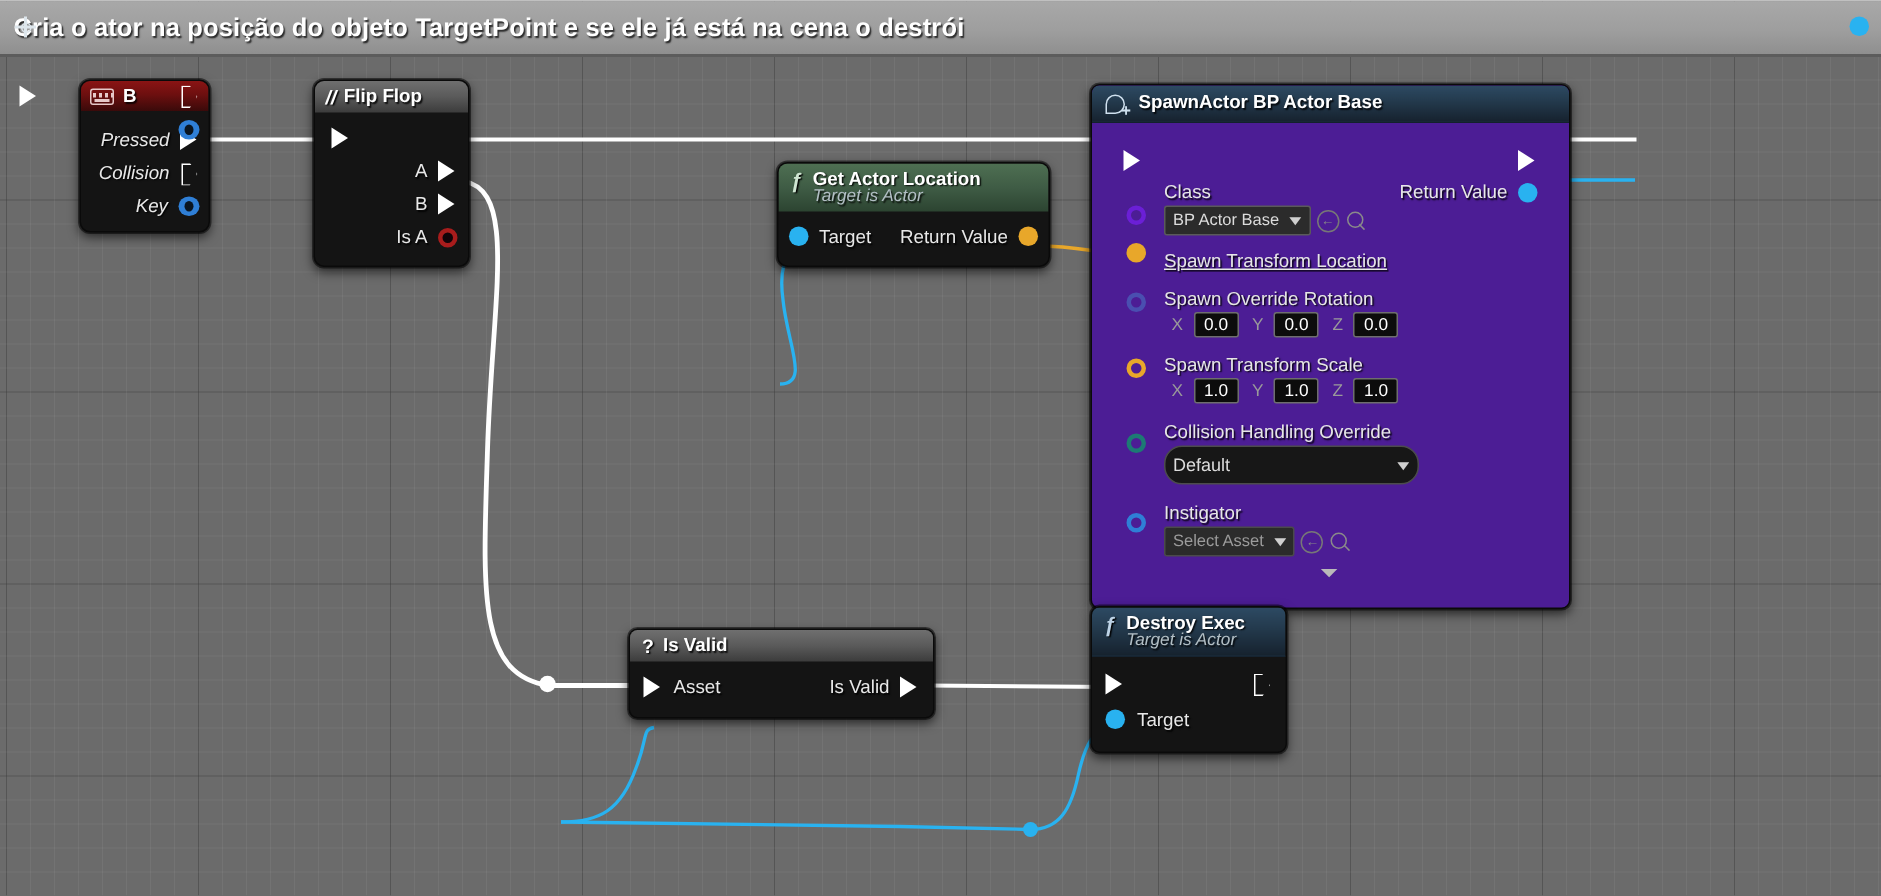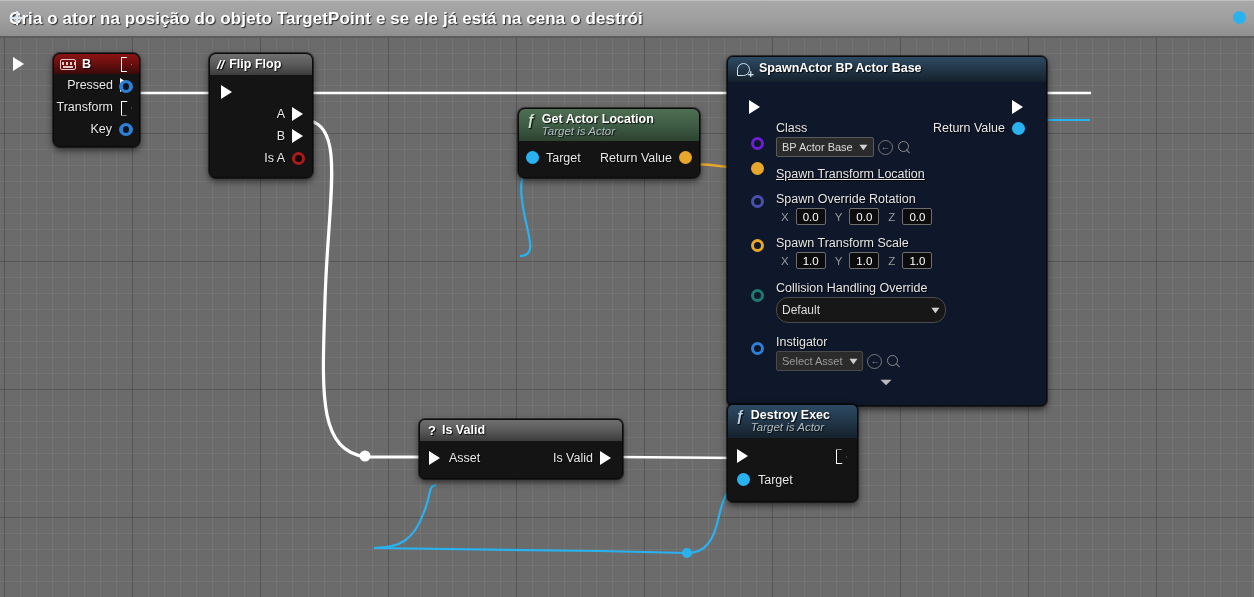--- a/index.html
+++ b/index.html
@@ -163,21 +163,21 @@
     width: 16px; height: 11px; border: 1.4px solid #e6c9c9; border-radius: 2px;
     position: relative; margin-top: 2px; flex: 0 0 16px;
     background: repeating-linear-gradient(to right, #e6c9c9 0 2px, transparent 2px 4px);
     background-size: 100% 3px; background-repeat: no-repeat;
     background-position: 1px 2px;
   }
   .kbd-icon::after {
     content: ""; position: absolute; left: 2px; bottom: 1.5px;
     width: 10px; height: 2px; background: #e6c9c9;
   }
-  #node-input-b .node-body { padding: 0 0 6px 0; }
+  #node-input-b .node-body { padding: 8px 0 6px 0; font-style: italic; }
   #node-input-b .row { justify-content: flex-end; padding-right: 6px; gap: 7px; }
 
   
   #node-flipflop { left: 209px; top: 53px; width: 104px; border-radius: 7px; }
   #node-flipflop .node-header {
     background: linear-gradient(to bottom, #6f6f6f 0%, #5a5a5a 50%, #3c3c3c 100%);
     padding: 3px 7px; gap: 5px; border-bottom: none;
   }
   .ff-icon { color: #ffffff; font-weight: bold; font-size: 13px; font-style: italic; text-shadow: 1px 1px 1px #000; }
   #node-flipflop .node-body { padding: 6px 0 8px 0; }
@@ -213,21 +213,21 @@
     content: ""; position: absolute; background: #dde6ec;
   }
   .tp-icon::before { left: 6px; top: 0; width: 1.6px; height: 14px; }
   .tp-icon::after { left: 0; top: 6px; width: 14px; height: 1.6px; }
   .tp-ring {
     position: absolute; left: 3.5px; top: 3.5px; width: 7px; height: 7px;
     border: 1.5px solid #dde6ec; border-radius: 50%;
   }
 
   
-  #node-spawn { left: 727px; top: 56px; width: 320px; border-radius: 6px; background: #0f172a; }
+  #node-spawn { left: 727px; top: 56px; width: 320px; border-radius: 6px; background: #4c1d95; }
   #node-spawn .node-header {
     background: linear-gradient(to bottom, #2d4a63 0%, #23394c 45%, #16222e 100%);
     padding: 4px 8px; gap: 7px; border-bottom: 1px solid rgba(0,0,0,0.55);
   }
   .spawn-icon { width: 16px; height: 15px; position: relative; flex: 0 0 16px; margin-top: 1px; }
   .spawn-icon::before {
     content: ""; position: absolute; left: 1px; top: 1px; width: 11px; height: 11px;
     border: 1.5px solid #cfe0ee; border-radius: 50% 50% 50% 0;
   }
   .spawn-icon::after {
@@ -335,21 +335,21 @@
       <div class="htext">
         <div class="node-title">B</div>
       </div>
     </div>
     <div class="node-body">
       <div class="row">
         <span class="row-label">Pressed</span>
         <span class="pin-exec"></span>
       </div>
       <div class="row">
-        <span class="row-label">Transform</span>
+        <span class="row-label">Collision</span>
         <span class="pin-exec hollow"></span>
       </div>
       <div class="row">
         <span class="row-label">Key</span>
         <span class="pin-eye" style="--pc:#2f7fd6"></span>
       </div>
     </div>
   </div>
 
   <div class="node" id="node-flipflop">

